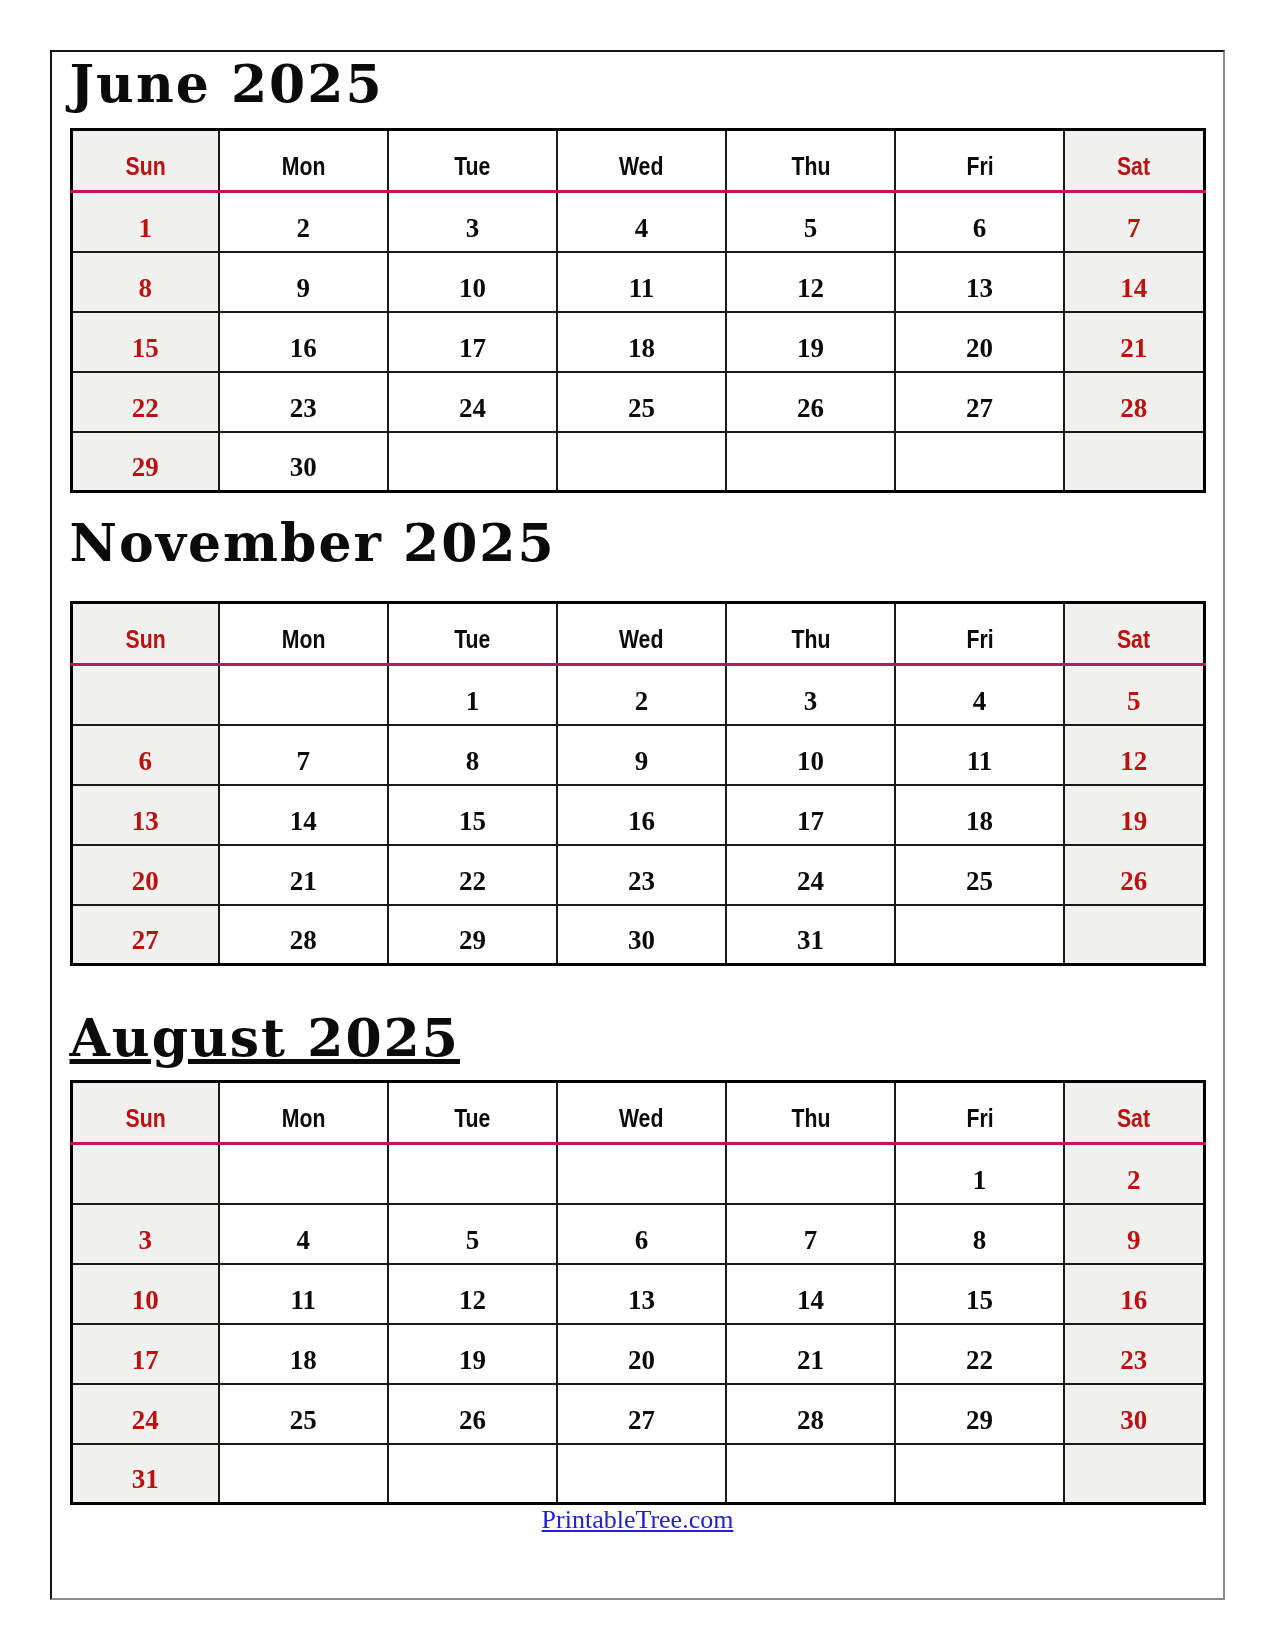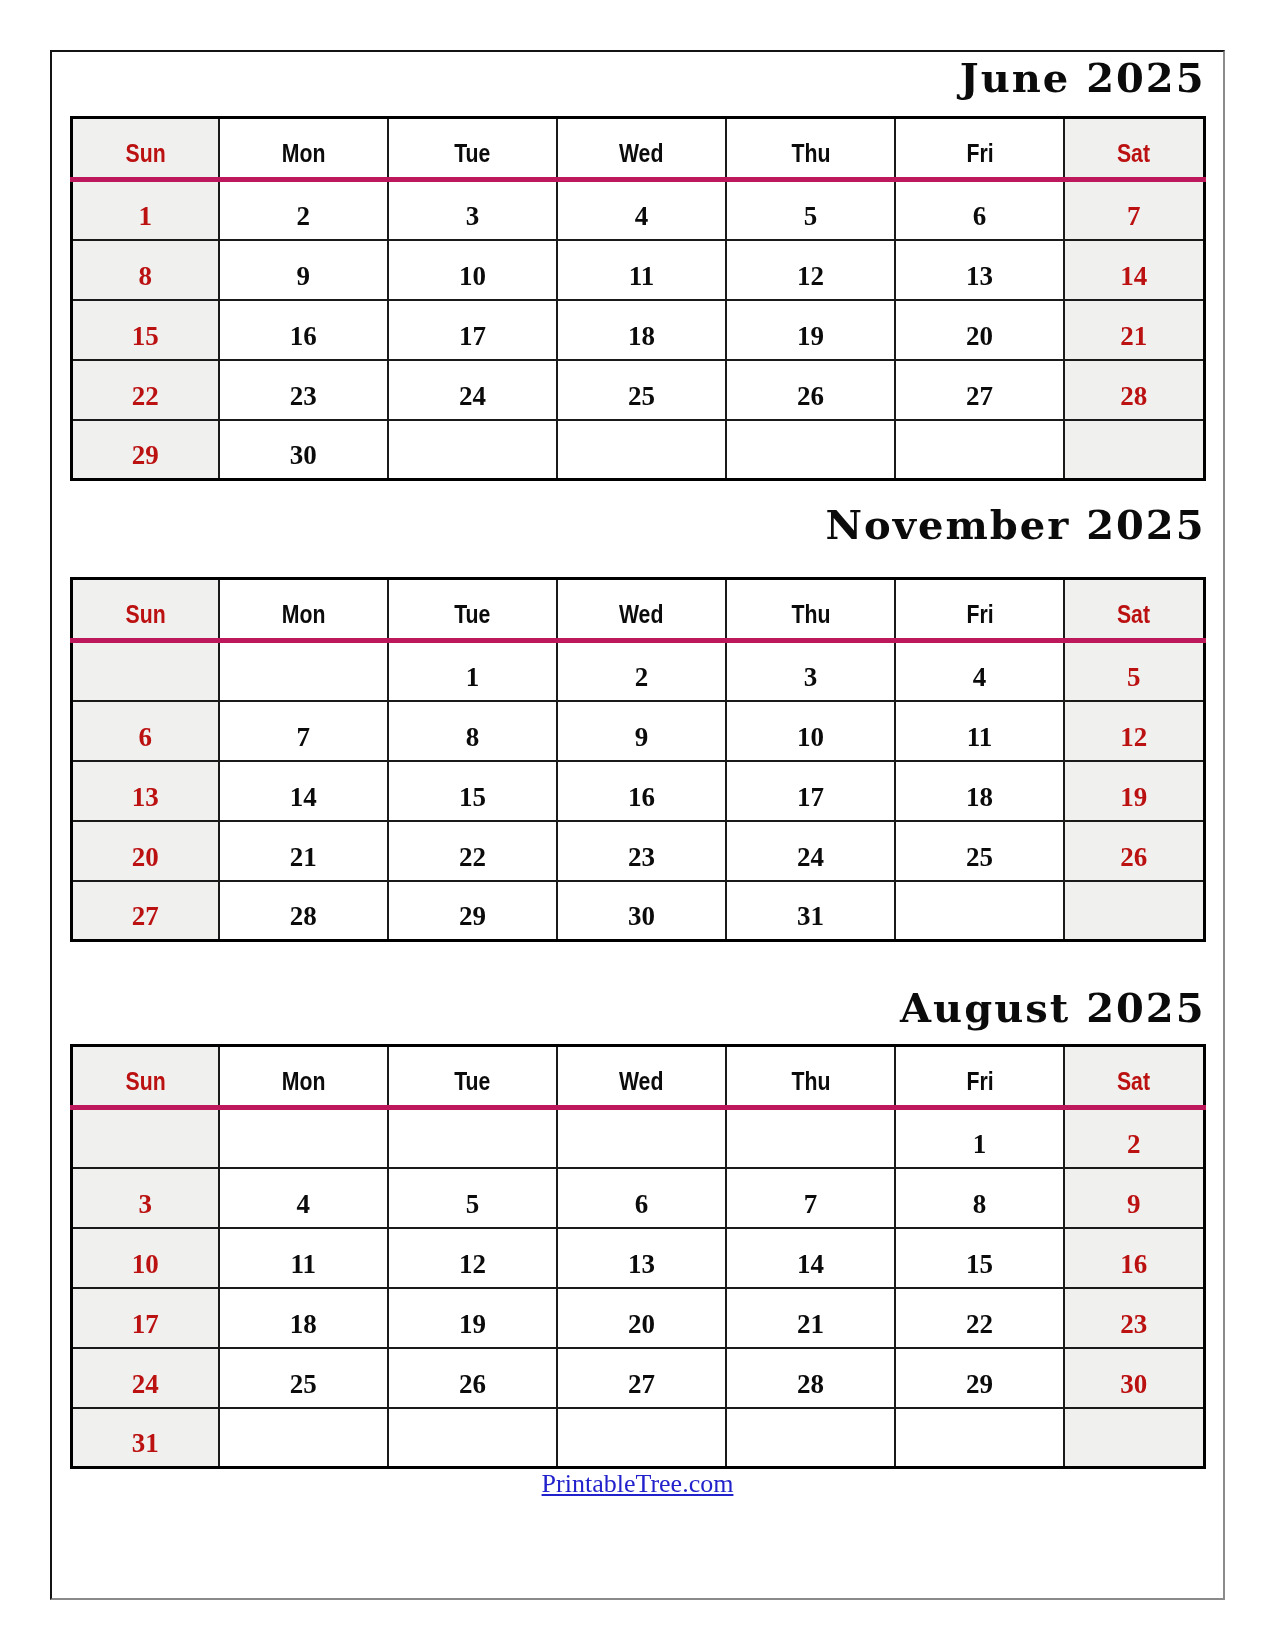--- a/index.html
+++ b/index.html
@@ -17,29 +17,29 @@
     border-color:#141414 #8a8a8a #8a8a8a #141414;
     box-sizing:border-box;
   }
   .content{
     width:1136px;
     margin:0 auto;
   }
   .month-title{
     font-family:"DejaVu Serif", serif;
     font-weight:bold;
-    font-size:40px;
+    font-size:52px;
     line-height:1.0;
-    text-align:right;
+    text-align:left;
     color:#0b0b0b;
     letter-spacing:2px;
   }
   .mt-june   {margin:6px 0 18px 0;}
   .mt-july   {margin:24px 0 32px 0;}
-  .mt-august {margin:46px 0 16px 0;}
+  .mt-august {margin:46px 0 16px 0;text-decoration:underline;}
 
   table.cal{
     width:100%;
     border-collapse:collapse;
     table-layout:fixed;
     border:3px solid #000;
   }
   table.cal th, table.cal td{
     border:2px solid #1a1a1a;
     text-align:center;
@@ -47,21 +47,21 @@
     box-sizing:border-box;
     background:#fff;
   }
   table.cal th{
     height:62px;
     padding-bottom:9px;
     font-family:"Liberation Sans", sans-serif;
     font-weight:bold;
     font-size:25px;
     color:#0b0b0b;
-    border-bottom:5px solid #be185d;
+    border-bottom:3px solid #be185d;
   }
   table.cal td{
     height:60px;
     padding-bottom:7px;
     font-family:"Liberation Serif", serif;
     font-weight:bold;
     font-size:27px;
     color:#0b0b0b;
   }
   table.cal th:first-child, table.cal td:first-child{width:13.05%;}

